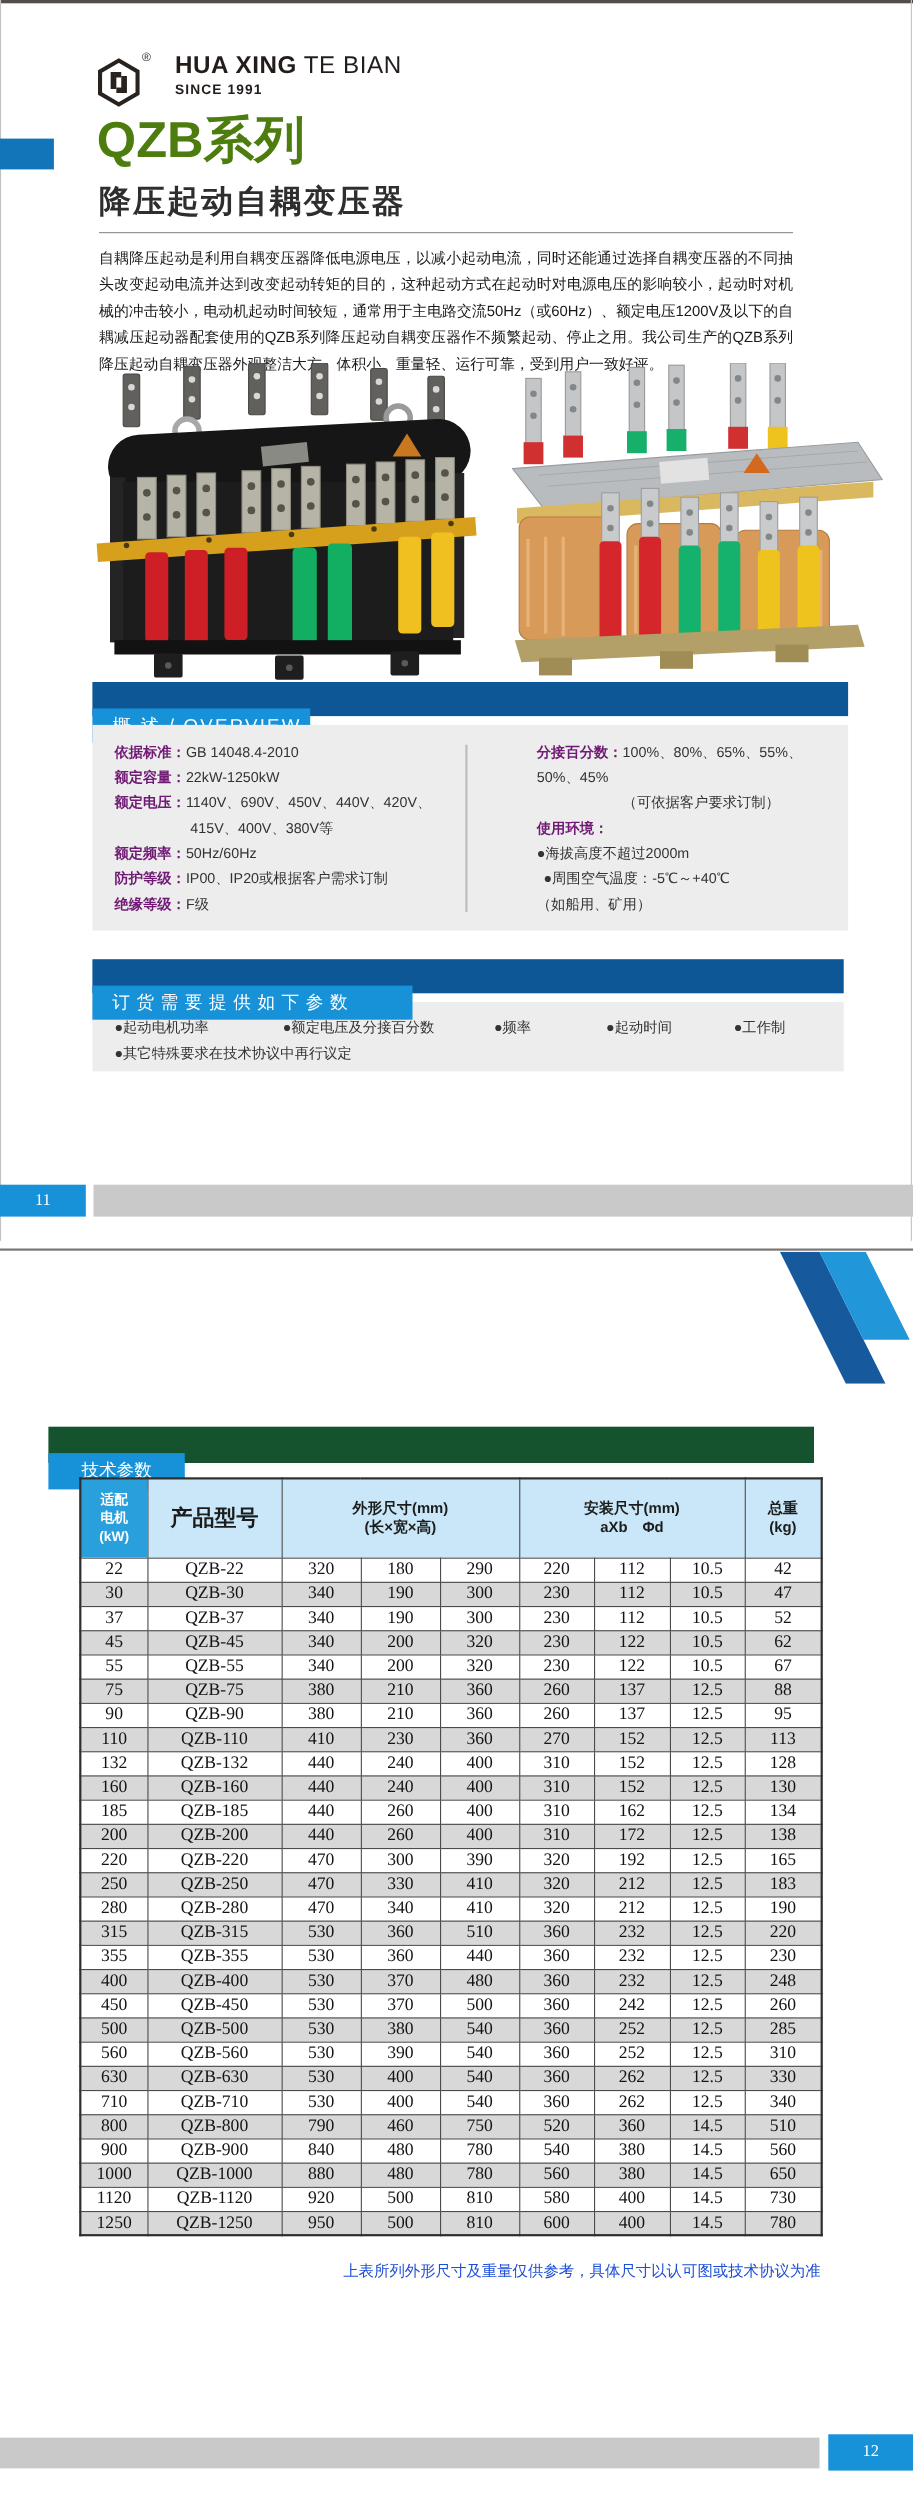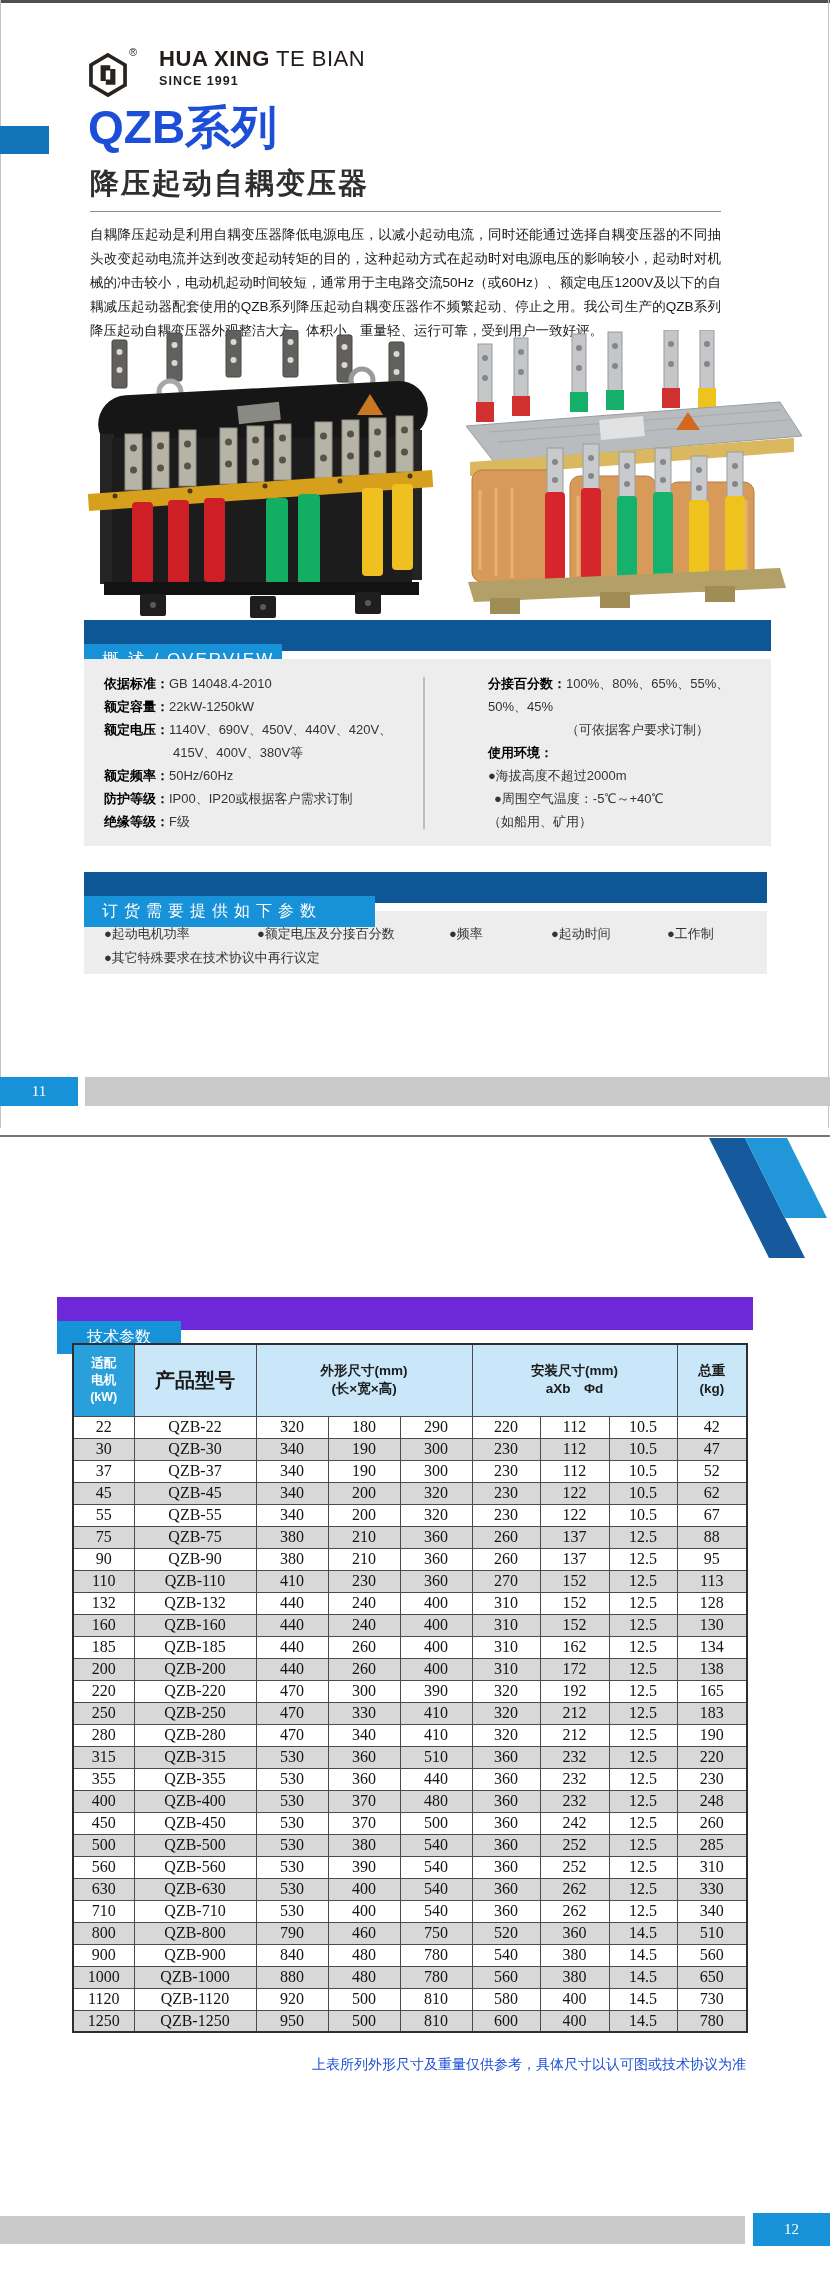--- a/index.html
+++ b/index.html
@@ -15,44 +15,44 @@
   #logo{left:88px;top:48px;display:flex;align-items:flex-start;}
   #logo .hex{margin-top:4px;}
   #logo .reg{font-size:11px;color:#29231f;margin:-2px 2px 0 1px;}
   #logo .btxt{margin-left:20px;line-height:1;}
   #logo .l1{font-size:22px;color:#221d1a;letter-spacing:.5px;white-space:nowrap;}
   #logo .l1 .bold{font-weight:800;}
   #logo .l1 .light{font-weight:400;}
   #logo .l2{font-size:12.5px;font-weight:700;color:#221d1a;margin-top:5px;letter-spacing:1px;}
   
   #accent{left:0;top:126px;width:49px;height:28px;background:#1274b9;}
-  #series{left:88px;top:102px;font-size:46px;font-weight:800;color:#1d4ed8;line-height:1.1;}
+  #series{left:88px;top:102px;font-size:46px;font-weight:800;color:#4d7c0f;line-height:1.1;}
   #subtitle{left:90px;top:164px;font-size:29px;font-weight:600;color:#2e2e2e;letter-spacing:2px;}
   #rule{left:90px;top:211px;width:631px;height:1px;background:#8a8a8a;}
   #intro{left:90px;top:223px;width:631px;font-size:13.5px;line-height:24px;text-align:justify;color:#191919;}
   
   #photo-left{left:70px;top:330px;width:378px;height:297px;}
   #photo-right{left:450px;top:330px;width:356px;height:297px;}
   
   .sec-bar{height:31px;background:#0d5796;}
   .sec-bar .lt{height:31px;background:#1791d8;color:#fff;font-weight:400;
                display:flex;align-items:center;margin-top:24px;}
   #ov-bar{left:84px;top:620px;width:687px;}
   #ov-bar .lt{width:198px;font-size:17px;letter-spacing:2px;padding-left:18px;box-sizing:border-box;}
   #order-bar{left:84px;top:872px;width:683px;}
   #order-bar .lt{width:291px;font-size:16px;letter-spacing:6px;padding-left:18px;box-sizing:border-box;}
-  #tech-bar{left:57px;top:1297px;width:696px;height:33px;background:#6d28d9;}
+  #tech-bar{left:44px;top:1297px;width:696px;height:33px;background:#14532d;}
   #tech-bar .lt{width:124px;height:33px;font-size:16px;justify-content:center;}
   
   #ov-panel{left:84px;top:659px;width:687px;height:187px;background:#ededed;}
   #ov-div{position:absolute;left:339px;top:18px;width:2px;height:152px;background:#bdbdbd;}
   .speccol{position:absolute;top:13px;font-size:13px;line-height:23px;color:#333;}
   #left-specs{left:20px;width:310px;}
   #right-specs{left:404px;width:275px;}
-  .spec b{color:#000000;}
+  .spec b{color:#701a75;}
   .spec.cont{padding-left:69px;}
   .note-ind{padding-left:78px;}
   .env.ind{padding-left:6px;}
   
   #order-panel{left:84px;top:911px;width:683px;height:63px;background:#ededed;font-size:13px;color:#333;}
   #order-row1 span{position:absolute;top:14px;white-space:nowrap;}
   #order-row2{position:absolute;left:20px;top:38px;}
   
   #p1-tab{left:0;top:1077px;width:78px;height:29px;background:#1791d8;color:#fff;font-size:15px;
           display:flex;align-items:center;justify-content:center;font-family:"Liberation Serif",serif;}

